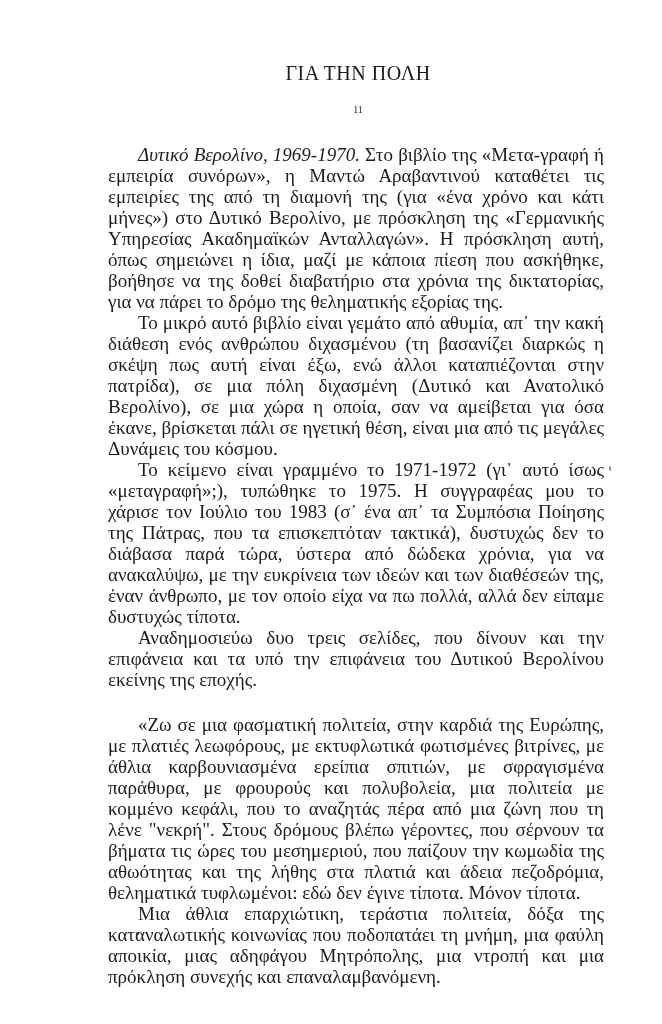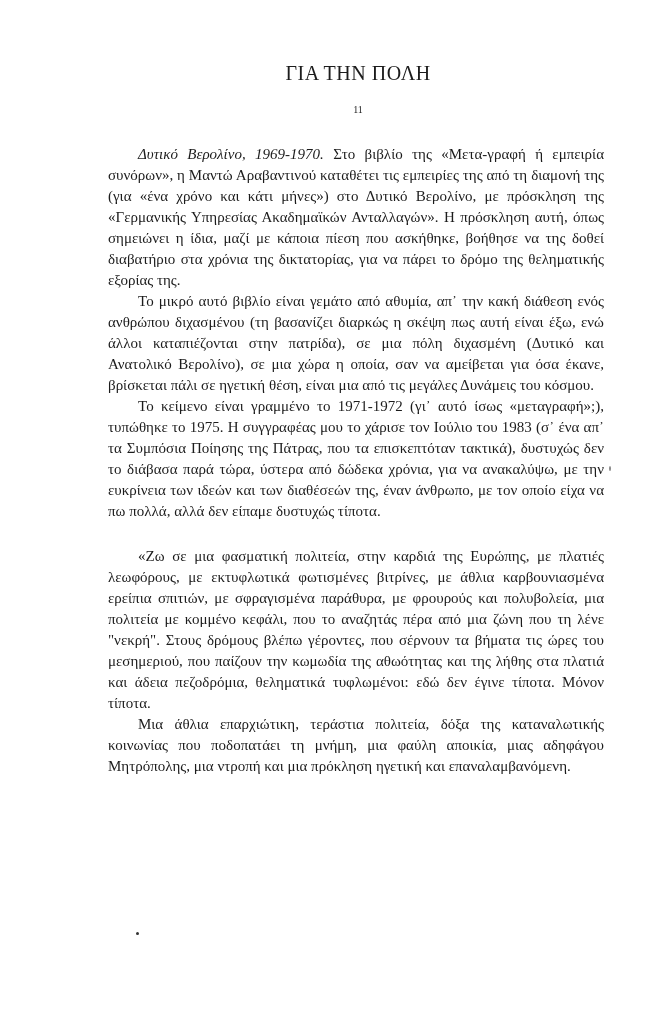--- a/index.html
+++ b/index.html
@@ -54,21 +54,21 @@
       left: 108px;
       width: 500px;
       text-align: center;
       font-size: 10px;
     }
     .body-text {
       position: absolute;
       top: 144px;
       left: 108px;
       width: 496px;
-      font-size: 15px;
+      font-size: 19px;
       line-height: 21px;
       text-align: justify;
       hyphens: manual;
     }
     .body-text p {
       margin: 0;
       text-indent: 30px;
     }
     .body-text p.gap {
       margin-top: 24px;
@@ -89,19 +89,20 @@
 <div class="page">
   <div class="edge-shadow"></div>
 
   <div class="running-head">ΓΙΑ ΤΗΝ ΠΟΛΗ</div>
   <div class="page-number">11</div>
 
   <div class="body-text">
     <p><span class="it">Δυτικό Βερολίνο, 1969-1970.</span><span> Στο βιβλίο της «Μετα-γραφή ή εμπειρία συνόρων», η Μαντώ Αραβαντινού καταθέτει τις εμπειρίες της από τη διαμονή της (για «ένα χρόνο και κάτι μήνες») στο Δυτικό Βερολίνο, με πρόσκληση της «Γερμανικής Υπηρεσίας Ακαδημαϊκών Ανταλλαγών». Η πρόσκληση αυτή, όπως σημειώνει η ίδια, μαζί με κάποια πίεση που ασκήθηκε, βοήθησε να της δοθεί διαβατήριο στα χρόνια της δικτατορίας, για να πάρει το δρόμο της θεληματικής εξορίας της.</span></p>
     <p>Το μικρό αυτό βιβλίο είναι γεμάτο από αθυμία, απ᾽ την κακή διάθεση ενός ανθρώπου διχασμένου (τη βασανίζει διαρκώς η σκέψη πως αυτή είναι έξω, ενώ άλλοι καταπιέζονται στην πατρίδα), σε μια πόλη διχασμένη (Δυτικό και Ανατολικό Βερολίνο), σε μια χώρα η οποία, σαν να αμείβεται για όσα έκανε, βρίσκεται πάλι σε ηγετική θέση, είναι μια από τις μεγάλες Δυνάμεις του κόσμου.</p>
     <p>Το κείμενο είναι γραμμένο το 1971-1972 (γι᾽ αυτό ίσως «μεταγραφή»;), τυπώθηκε το 1975. Η συγγραφέας μου το χάρισε τον Ιούλιο του 1983 (σ᾽ ένα απ᾽ τα Συμπόσια Ποίησης της Πάτρας, που τα επισκεπτόταν τακτικά), δυστυχώς δεν το διάβασα παρά τώρα, ύστερα από δώδεκα χρόνια, για να ανακαλύψω, με την ευκρίνεια των ιδεών και των διαθέσεών της, έναν άνθρωπο, με τον οποίο είχα να πω πολλά, αλλά δεν είπαμε δυστυχώς τίποτα.</p>
+    <p>Αναδημοσιεύω δυο τρεις σελίδες, που δίνουν και την επιφάνεια και τα υπό την επιφάνεια του Δυτικού Βερολίνου εκείνης της εποχής.</p>
     <p class="gap">«Ζω σε μια φασματική πολιτεία, στην καρδιά της Ευρώπης, με πλατιές λεωφόρους, με εκτυφλωτικά φωτισμένες βιτρίνες, με άθλια καρβουνιασμένα ερείπια σπιτιών, με σφραγισμένα παράθυρα, με φρουρούς και πολυβολεία, μια πολιτεία με κομμένο κεφάλι, που το αναζητάς πέρα από μια ζώνη που τη λένε "νεκρή". Στους δρόμους βλέπω γέροντες, που σέρνουν τα βήματα τις ώρες του μεσημεριού, που παίζουν την κωμωδία της αθωότητας και της λήθης στα πλατιά και άδεια πεζοδρόμια, θεληματικά τυφλωμένοι: εδώ δεν έγινε τίποτα. Μόνον τίποτα.</p>
-    <p>Μια άθλια επαρχιώτικη, τεράστια πολιτεία, δόξα της καταναλωτικής κοινωνίας που ποδοπατάει τη μνήμη, μια φαύλη αποικία, μιας αδηφάγου Μητρόπολης, μια ντροπή και μια πρόκληση ηγετική και επαναλαμβανόμενη.</p>
+    <p>Μια άθλια επαρχιώτικη, τεράστια πολιτεία, δόξα της καταναλωτικής κοινωνίας που ποδοπατάει τη μνήμη, μια φαύλη αποικία, μιας αδηφάγου Μητρόπολης, μια ντροπή και μια πρόκληση συνεχής και επαναλαμβανόμενη.</p>
   </div>
 
   <div class="mark" style="left:609px; top:466px; width:2px; height:5px; background:#888;"></div>
   <div class="mark" style="left:136px; top:932px; width:3px; height:3px;"></div>
 </div>
 
 </body></html>

